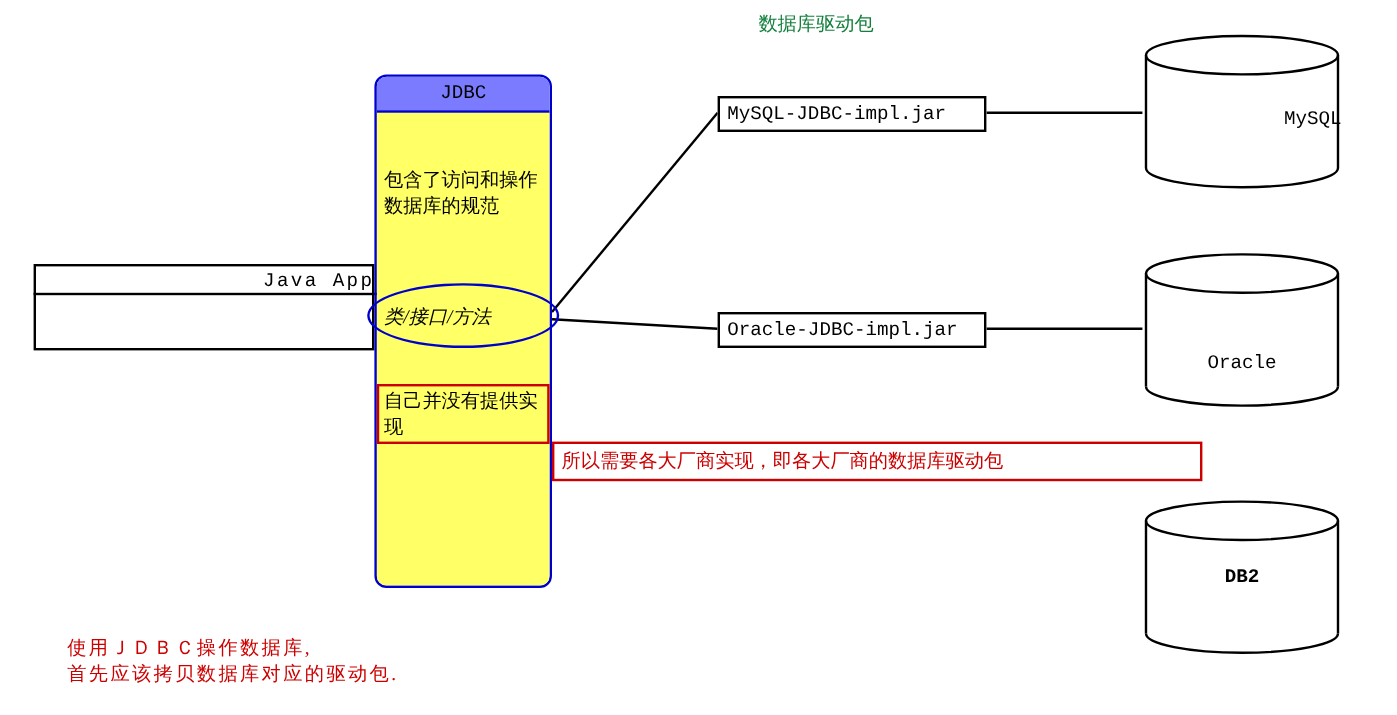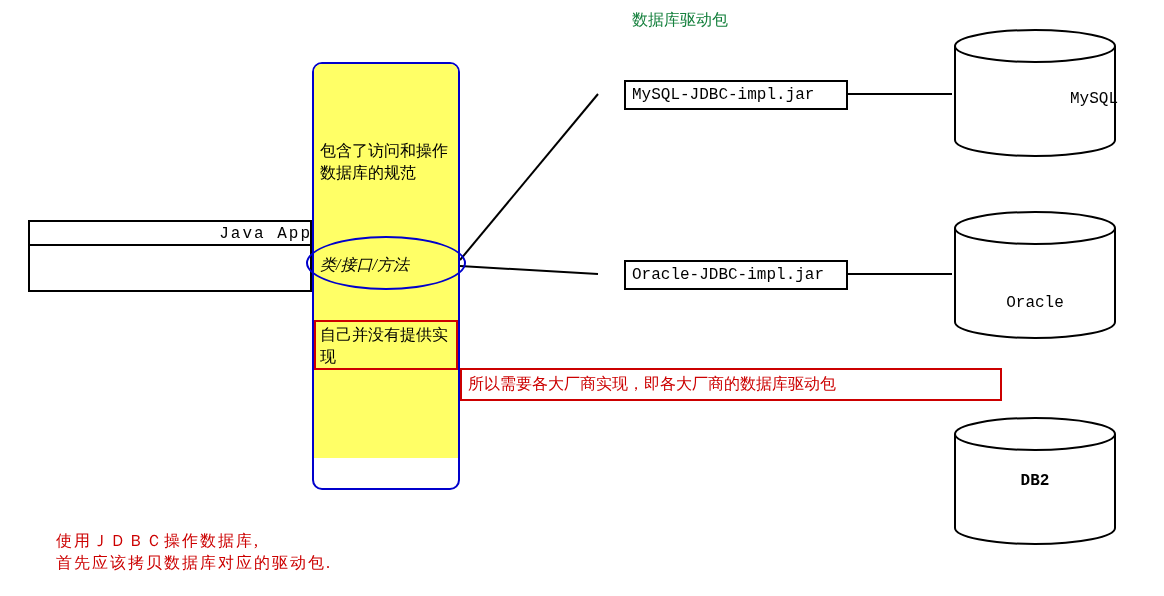--- a/index.html
+++ b/index.html
@@ -113,21 +113,20 @@
       color: #15803d;
       font-weight: normal;
     }
     
     
     .impl-box {
       border: 2px solid #000;
       padding: 4px 6px;
       font-family: "Courier New", monospace;
       background: #fff;
-      margin-left: 26px;
     }
     .impl1 { left: 598px; top: 80px; width: 224px; }
     .impl2 { left: 598px; top: 260px; width: 224px; }
     
     
     .cylinder {
       width: 166px;
       height: 130px;
     }
     .cyl-label {
@@ -182,20 +181,21 @@
   <line x1="822" y1="94" x2="952" y2="94" stroke="#000" stroke-width="2"></line>
 
   <line x1="822" y1="274" x2="952" y2="274" stroke="#000" stroke-width="2"></line>
 </svg>
 
 <div class="abs java-app-box"></div>
 <div class="java-app-label">Java   App</div>
 <div class="java-app-divider"></div>
 
 <div class="abs jdbc-container">
+  <div class="jdbc-header">JDBC</div>
   <div class="jdbc-body"></div>
 </div>
 <div class="jdbc-text1">包含了访问和操作数据库的规范</div>
 <div class="jdbc-text2">类/接口/方法</div>
 <div class="ellipse"></div>
 <div class="jdbc-redbox"></div>
 <div class="jdbc-text3">自己并没有提供实现</div>
 
 <div class="abs driver-title">数据库驱动包</div>
 

